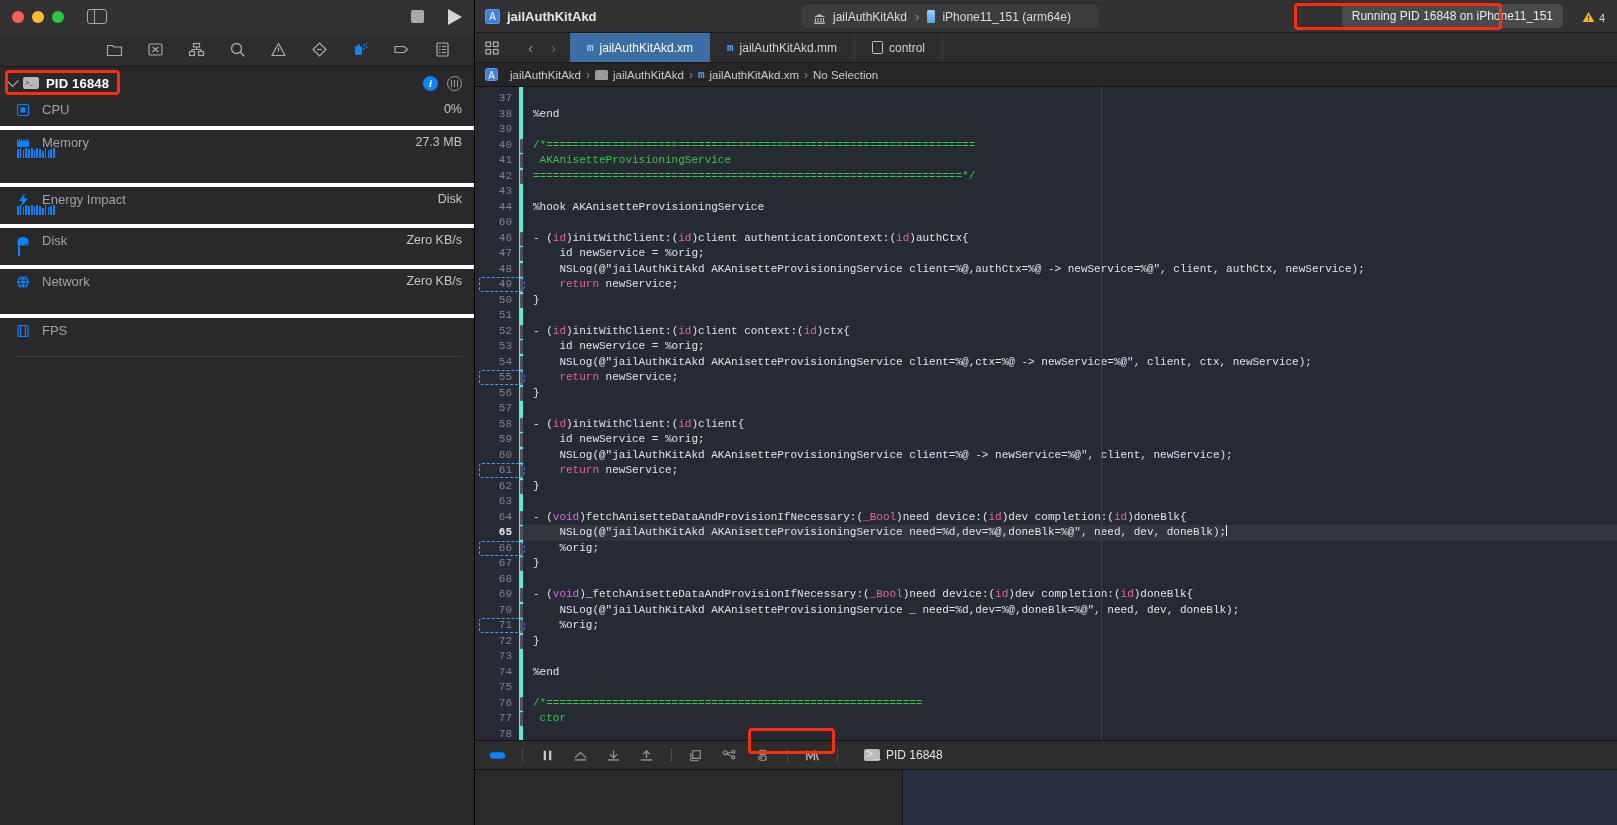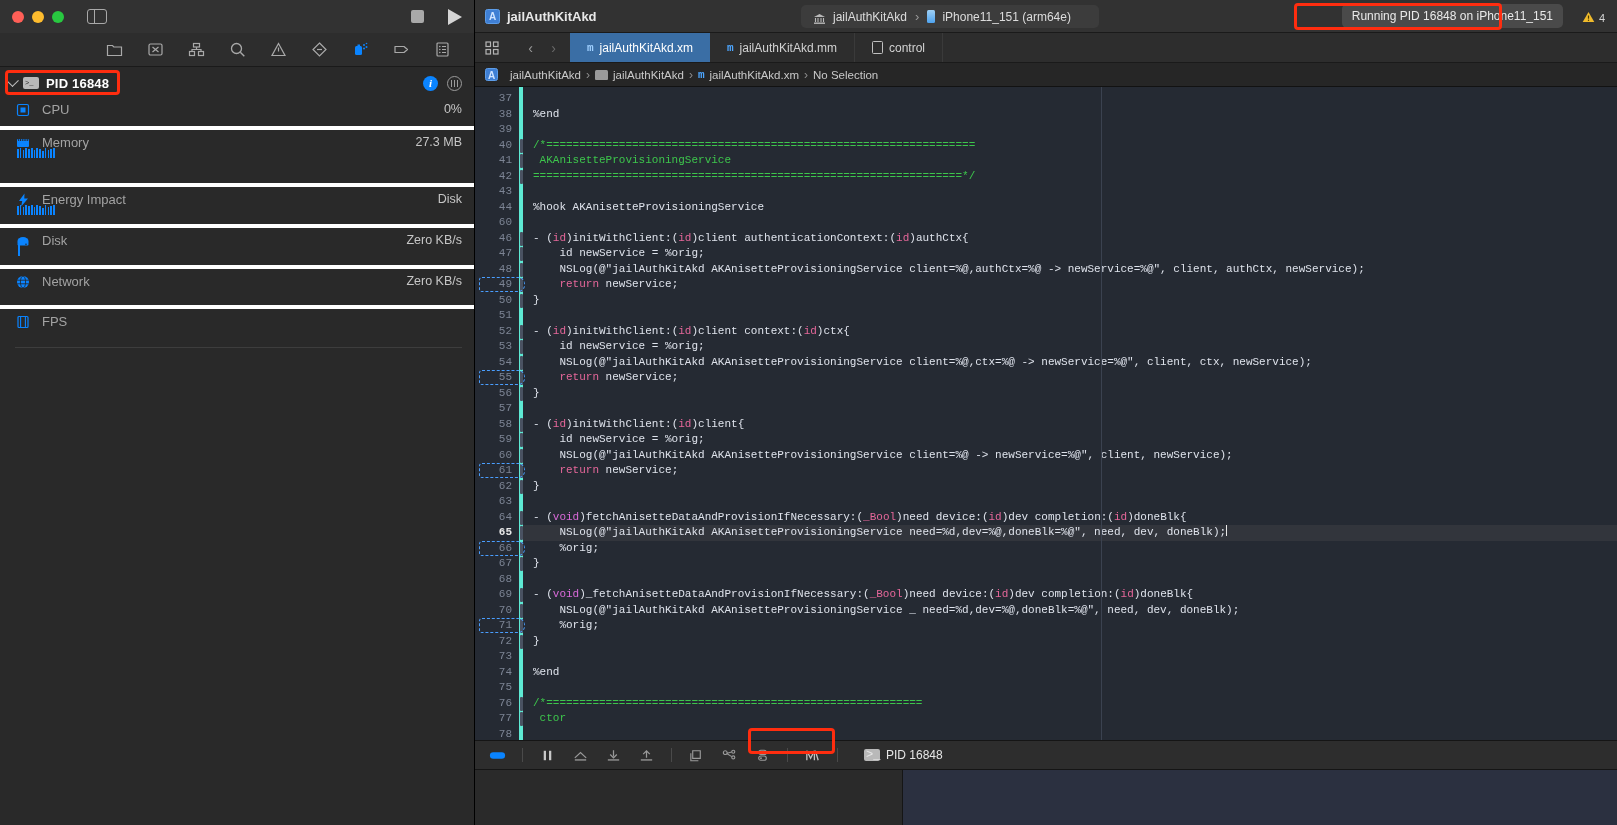--- a/index.html
+++ b/index.html
@@ -427,21 +427,21 @@
               <g stroke="#252a33" stroke-width="0.9" fill="none">
                 <ellipse cx="8" cy="8" rx="2.6" ry="6"></ellipse>
                 <path d="M2.2 6.2h11.6M2.2 9.8h11.6"></path>
               </g>
             </svg>
         </span>
         <span class="g-name">Network</span>
         <span class="g-val">Zero KB/s</span>
       </div>
 
-      <div class="g-row sep" style="margin-top:7px">
+      <div class="g-row sep" style="margin-top:16px">
         <span class="g-icon">
           <svg width="16" height="16" viewBox="0 0 16 16">
               <rect x="3" y="2.5" width="10" height="11" rx="1" fill="none" stroke="#0a84ff" stroke-width="1.2"></rect>
               <path d="M5.6 2.5v11M10.4 2.5v11" stroke="#0a84ff" stroke-width="1.1"></path>
             </svg>
         </span>
         <span class="g-name">FPS</span>
         <span class="g-val"></span>
       </div>
 

